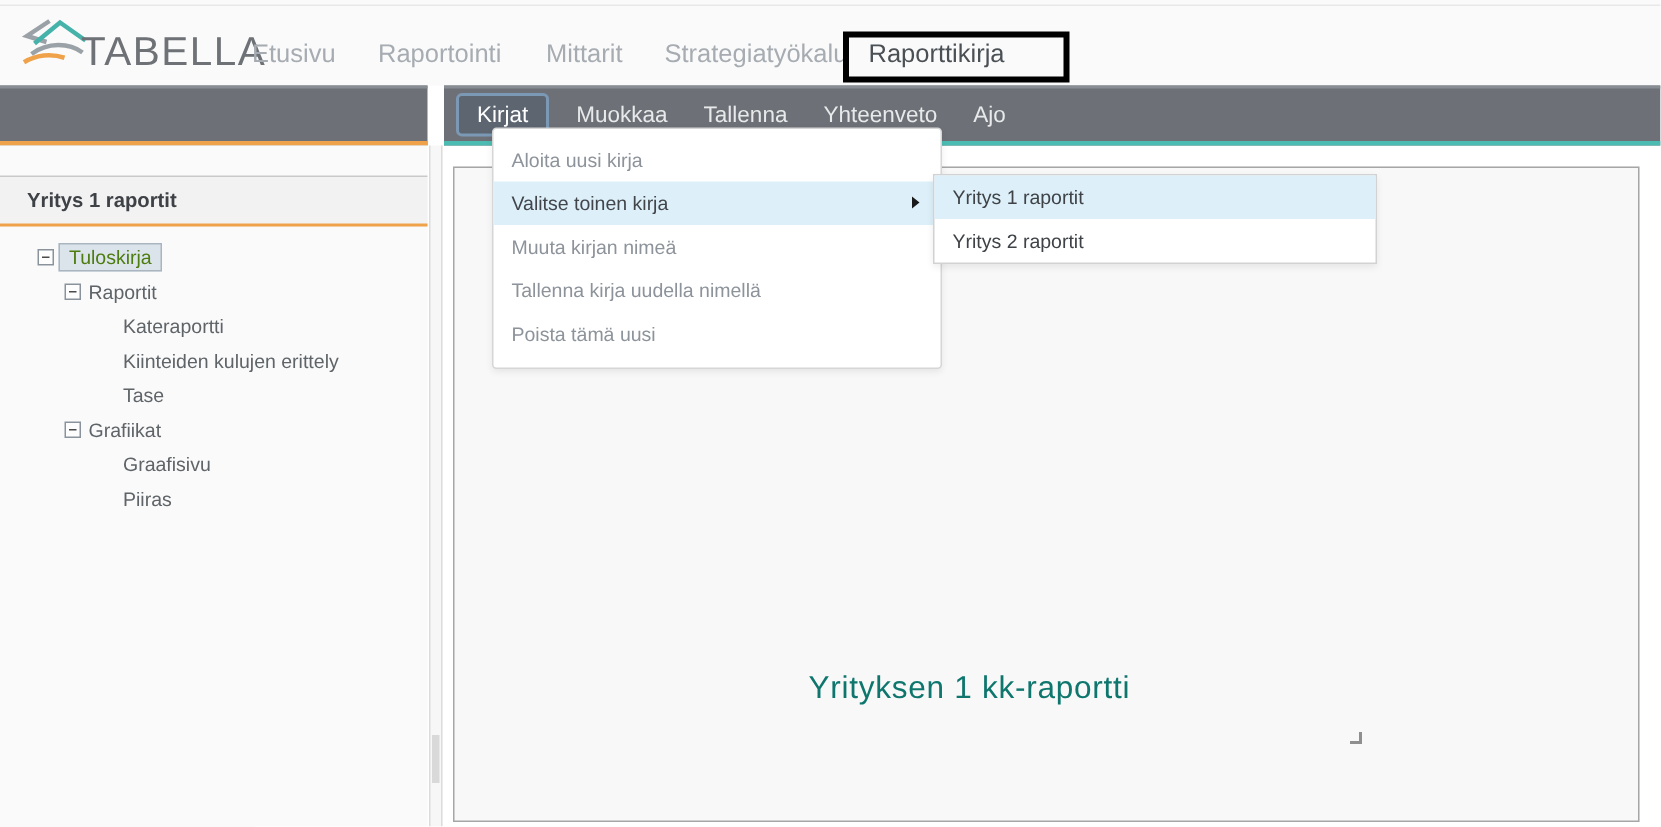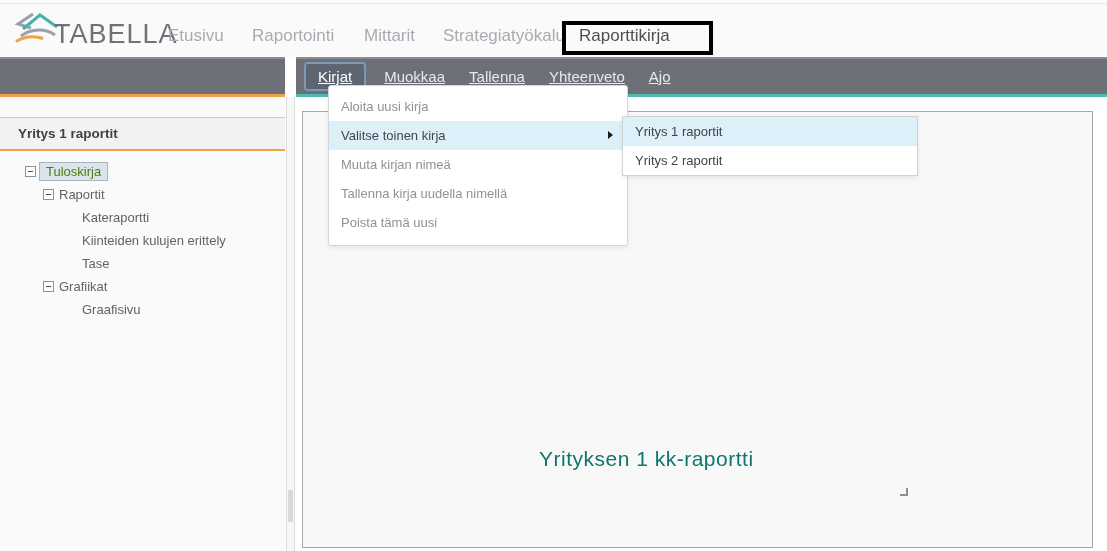--- a/index.html
+++ b/index.html
@@ -25,21 +25,21 @@
 
   #annotation-box { position:absolute; left:562px; top:21px; width:151px; height:34px;
     border:4px solid #000; pointer-events:none; z-index:30; }
 
   
   #sidebar-band { position:absolute; left:0; top:57px; width:285px; height:40px;
     background:#6d7177; border-top:2px solid #878d93; border-bottom:3px solid #f0a24b; }
   #toolbar { position:absolute; left:296px; top:57px; width:811px; height:40px;
     background:#6d7177; border-top:2px solid #878d93; border-bottom:3px solid #4cbcb2;
     display:flex; align-items:center; padding-left:8px; z-index:2; }
-  .tb-item { font-size:15px; color:#e7e9ea; margin-right:24px; cursor:pointer; white-space:nowrap;text-decoration:underline; }
+  .tb-item { font-size:15px; color:#e7e9ea; margin-right:24px; cursor:pointer; white-space:nowrap; }
   .tb-item.tb-active { border:2px solid #7b99b5; border-radius:4px; background:rgba(60,80,100,0.35);
     color:#ffffff; padding:4px 12px; margin-right:18px; }
 
   
   #sidebar { position:absolute; left:0; top:97px; width:285px; height:454px; background:#fafafa; }
   #sidebar-panel-top { position:absolute; left:0; top:20px; width:285px; height:1px; background:#c9c9c9; }
   #sidebar-header { position:absolute; left:0; top:21px; width:285px; height:33px; background:#f2f2f2;
     border-bottom:2px solid #f0a24b; display:flex; align-items:center; padding-left:18px; }
   #sidebar-header .t { font-size:13.5px; font-weight:bold; color:#3e4246; }
   #tree { position:absolute; left:0; top:63px; width:285px; }
@@ -141,20 +141,23 @@
         <div class="tree-row lvl2">
           <span class="tree-label">Tase</span>
         </div>
         <div class="tree-row lvl1">
           <span class="expander"></span>
           <span class="tree-label">Grafiikat</span>
         </div>
         <div class="tree-row lvl2">
           <span class="tree-label">Graafisivu</span>
         </div>
+        <div class="tree-row lvl2">
+          <span class="tree-label">Piiras</span>
+        </div>
       </div>
   </div>
   <div id="sidebar-scroll">
     <div id="scroll-thumb"></div>
   </div>
 
   <div id="main">
     <div id="report-canvas">
       <div id="report-title">Yrityksen 1 kk-raportti</div>
       <div id="resize-handle"></div>

